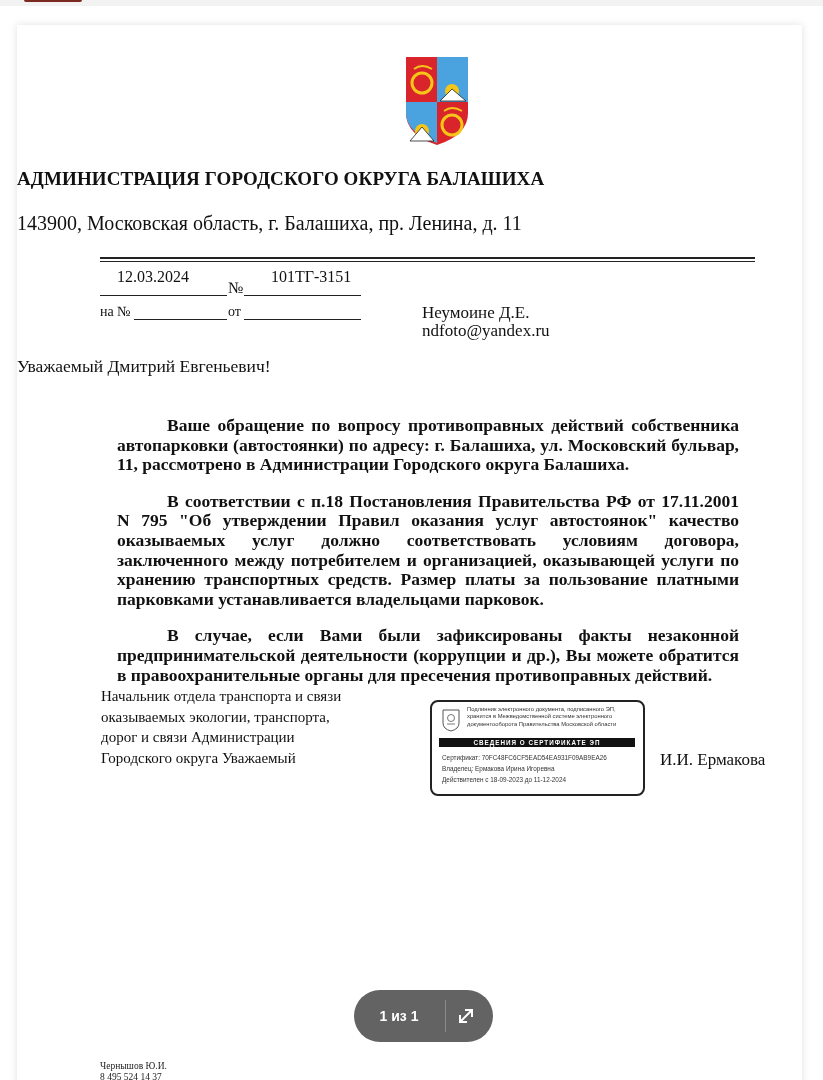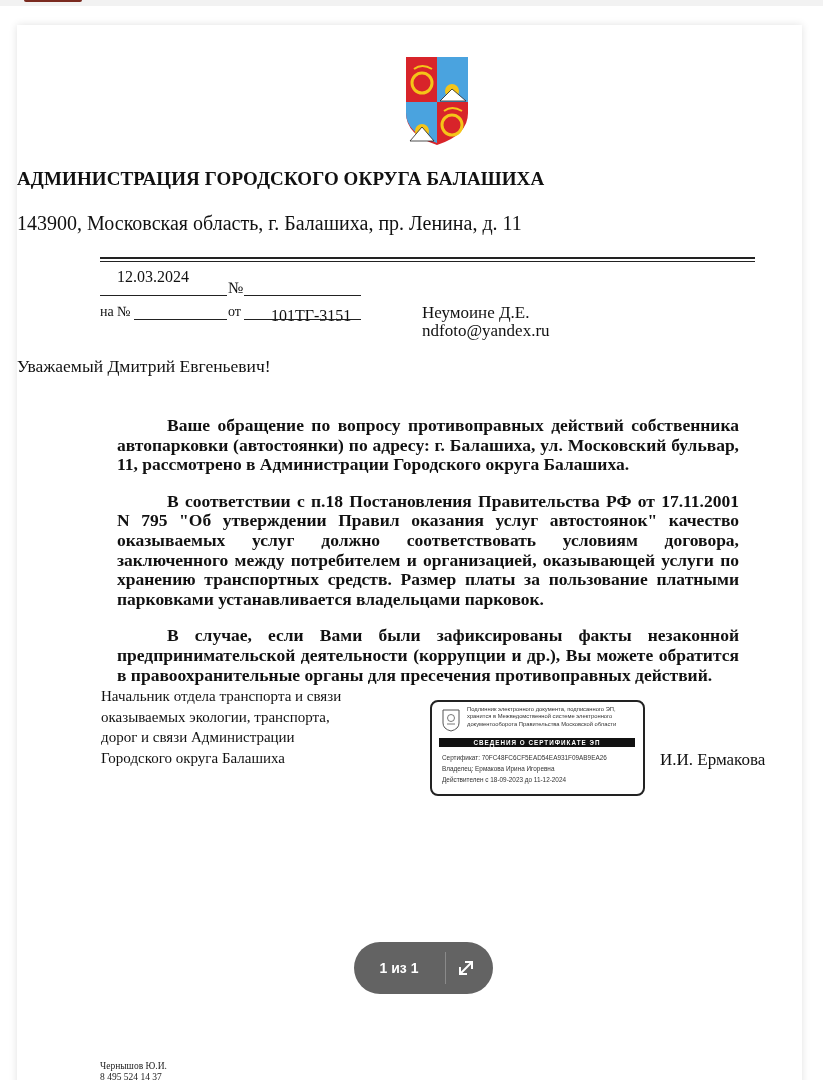--- a/index.html
+++ b/index.html
@@ -65,21 +65,21 @@
   .stamp-note { position: absolute; left: 35px; top: 4px; width: 172px; font-size: 5.8px; line-height: 7.3px; }
   .stamp-banner {
     position: absolute; left: 7px; top: 36px; width: 196px; height: 9px;
     background: #111; color: #fff; font-size: 6.3px; font-weight: bold; letter-spacing: 1px;
     text-align: center; line-height: 9px;
   }
   .stamp-line { position: absolute; left: 10px; font-size: 6.4px; }
   .sl1 { top: 52px; } .sl2 { top: 63px; } .sl3 { top: 74px; }
 
   .pager {
-    position: absolute; left: 354px; top: 942px; width: 139px; height: 52px;
+    position: absolute; left: 354px; top: 990px; width: 139px; height: 52px;
     border-radius: 26px; background: #636363; color: #fff;
     font-family: "Liberation Sans", sans-serif;
   }
   .pager-count {
     position: absolute; left: 14px; top: 0; width: 62px; height: 52px; line-height: 52px;
     text-align: center; font-size: 14px; font-weight: bold;
   }
   .pager-divider { position: absolute; left: 91px; top: 10px; width: 1px; height: 32px; background: #8a8a8a; }
   .pager-expand { position: absolute; left: 97px; top: 12px; width: 30px; height: 28px; cursor: pointer; }
 
@@ -109,21 +109,21 @@
   </svg>
 
   <div class="org-title">АДМИНИСТРАЦИЯ ГОРОДСКОГО ОКРУГА БАЛАШИХА</div>
   <div class="addr addr1">143900, Московская область, г. Балашиха, пр. Ленина, д. 11</div>
   <div class="rule-thick"></div>
   <div class="rule-thin"></div>
 
   <div class="reg-field" style="left:100px; top:243px;">12.03.2024</div>
   <div class="ul" style="left:83px; top:270px; width:127px;"></div>
   <div class="reg-field" style="left:211px; top:254px;">№</div>
-  <div class="reg-field" style="left:254px; top:243px;margin-top:39px;">101ТГ-3151</div>
+  <div class="reg-field" style="left:254px; top:243px;">101ТГ-3151</div>
   <div class="ul" style="left:227px; top:270px; width:117px;"></div>
 
   <div class="reg-field" style="left:83px; top:279px; font-size:14px;">на №</div>
   <div class="ul" style="left:117px; top:294px; width:93px;"></div>
   <div class="reg-field" style="left:211px; top:279px; font-size:14px;">от</div>
   <div class="ul" style="left:227px; top:294px; width:117px;"></div>
 
   <div class="recipient">
     <div>Неумоине Д.Е.</div>
     <div>ndfoto@yandex.ru</div>
@@ -134,21 +134,21 @@
   <div class="body-text">
     <p>Ваше обращение по вопросу противоправных действий собственника автопарковки (автостоянки) по адресу: г. Балашиха, ул. Московский бульвар, 11, рассмотрено в Администрации Городского округа Балашиха.</p>
     <p>В соответствии с п.18 Постановления Правительства РФ от 17.11.2001 N 795 "Об утверждении Правил оказания услуг автостоянок" качество оказываемых услуг должно соответствовать условиям договора, заключенного между потребителем и организацией, оказывающей услуги по хранению транспортных средств. Размер платы за пользование платными парковками устанавливается владельцами парковок.</p>
     <p>В случае, если Вами были зафиксированы факты незаконной предпринимательской деятельности (коррупции и др.), Вы можете обратится в правоохранительные органы для пресечения противоправных действий.</p>
   </div>
 
   <div class="signer">
     <div>Начальник отдела транспорта и связи</div>
     <div>оказываемых экологии, транспорта,</div>
     <div>дорог и связи Администрации</div>
-    <div>Городского округа Балашиха</div>
+    <div>Городского округа Уважаемый</div>
   </div>
 
   <div class="signer-name">И.И. Ермакова</div>
 
   <div class="stamp">
     <svg class="stamp-emblem" viewBox="0 0 20 24">
       <path d="M2 2 H18 V15 Q18 21 10 23 Q2 21 2 15 Z" fill="none" stroke="#555" stroke-width="1"></path>
       <circle cx="10" cy="10" r="3.5" fill="none" stroke="#555" stroke-width="0.8"></circle>
       <path d="M6 16 H14" stroke="#555" stroke-width="0.8"></path>
     </svg>

